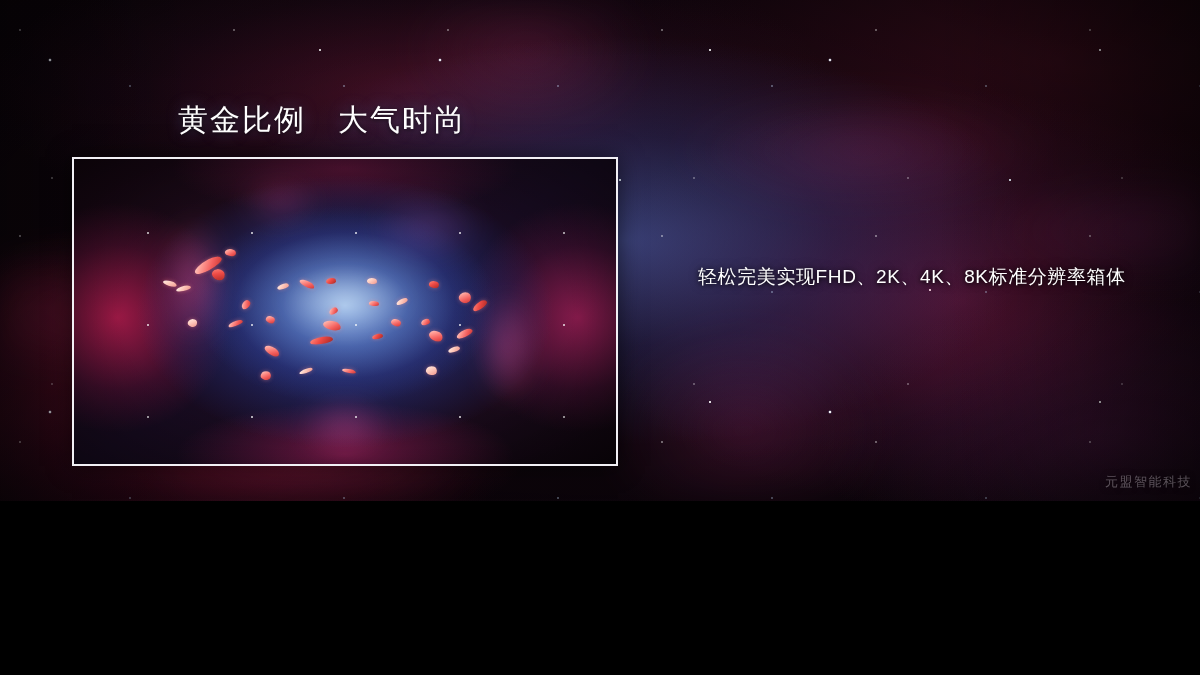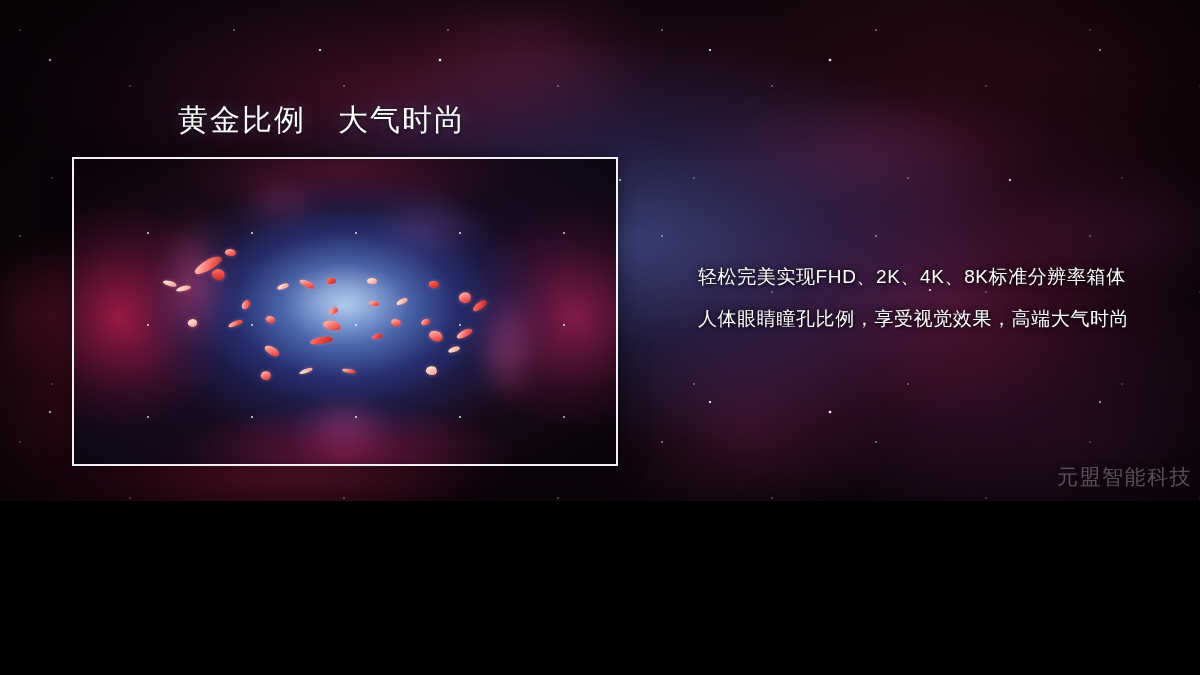--- a/index.html
+++ b/index.html
@@ -188,21 +188,21 @@
     white-space: nowrap;
     text-shadow: 0 1px 4px rgba(0,0,0,0.85), 0 0 10px rgba(0,0,0,0.55);
     margin-left: 38px;
   }
 
   
   #watermark {
     position: absolute;
     right: 8px;
     bottom: 10px;
-    font-size: 21px;
+    font-size: 13px;
     letter-spacing: 1.5px;
     color: rgba(205,195,205,0.40);
     text-shadow: 0 0 6px rgba(0,0,0,0.6);
     text-align: center;
   }
 </style>
 </head>
 <body>
 
 <div id="slide">
@@ -252,18 +252,17 @@
         <div class="petal" style="left: 65.5%; top: 56.5%; width: 2.6%; height: 3.2%; transform: rotate(30deg);"></div>
         <div class="petal" style="left: 70.5%; top: 56%; width: 3.2%; height: 2.2%; transform: rotate(-24deg);"></div>
         <div class="petal pale" style="left: 65%; top: 68%; width: 2%; height: 3%; transform: rotate(16deg);"></div>
         <div class="petal pale" style="left: 69%; top: 61.5%; width: 2.2%; height: 1.5%; transform: rotate(-16deg);"></div>
       </div>
     <div class="inner-bg" id="inner-vignette"></div>
   </div>
 
   <div id="body-text">
     <div class="body-line">轻松完美实现FHD、2K、4K、8K标准分辨率箱体</div>
-    <div class="body-line">人体眼睛瞳孔比例，享受视觉效果，高端大气时尚</div>
   </div>
 
   <div id="watermark">元盟智能科技</div>
 
 </div>
 
 </body></html>

